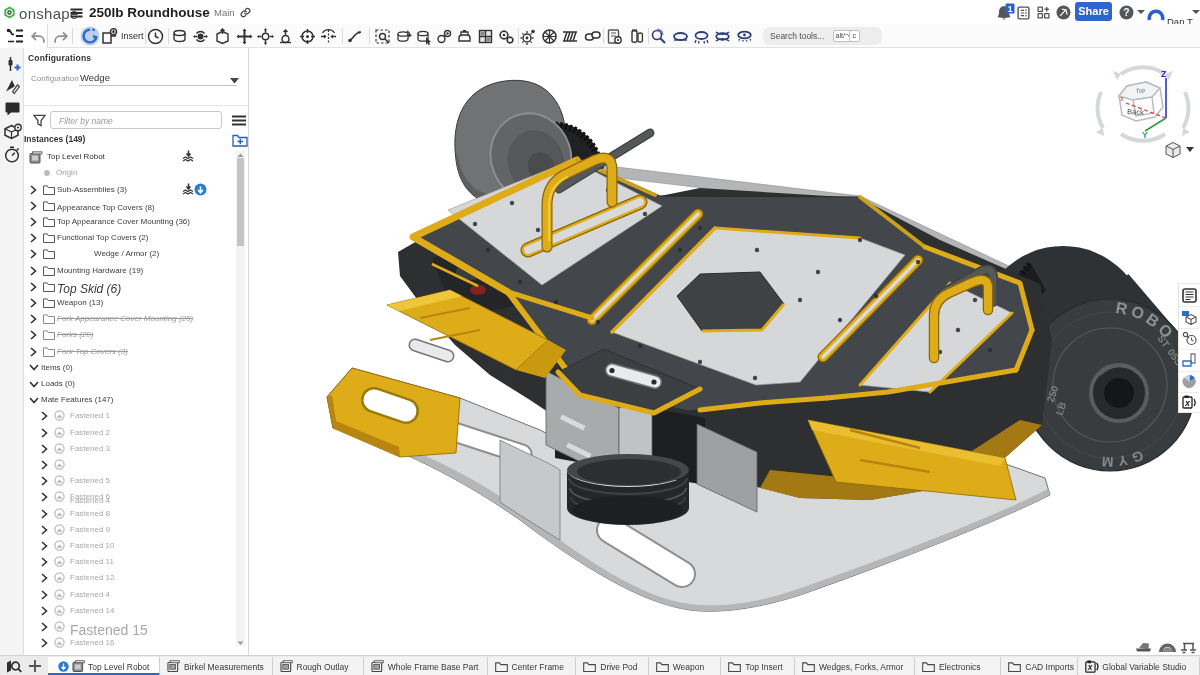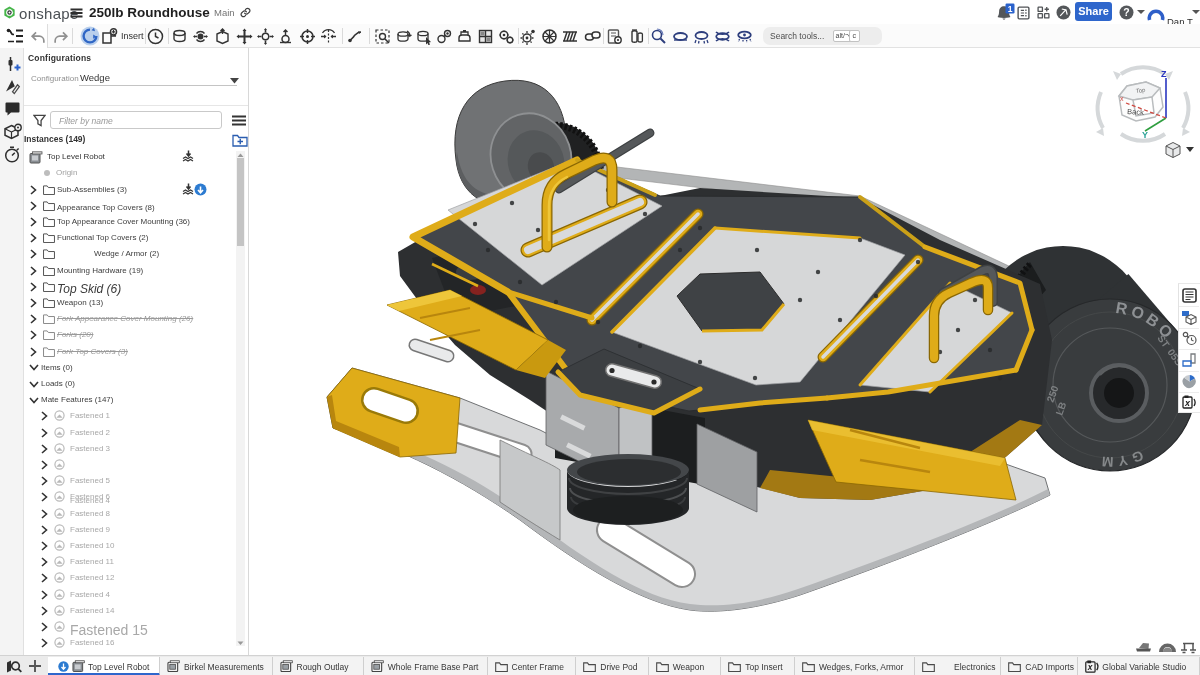--- a/index.html
+++ b/index.html
@@ -598,21 +598,21 @@
 <div class="abs nw" style="left:745.25px;top:6px;font-size:8.5px;color:#363636;">Top Insert</div>
 <div class="abs" style="left:795px;top:1px;width:120.0px;height:19px;background:#f3f3f3;border-right:1px solid #cfcfcf;"></div>
 <svg class="abs" style="left:802px;top:6px" width="13" height="10" viewBox="0 0 14 11">
       <path d="M0.6 1 h4.2 l1.4 1.9 H13.4 v7.5 H0.6z" fill="none" stroke="#4a4a4a" stroke-width="1.2"></path>
     </svg>
 <div class="abs nw" style="left:819px;top:6px;font-size:8.5px;color:#363636;">Wedges, Forks, Armor</div>
 <div class="abs" style="left:915px;top:1px;width:86.2px;height:19px;background:#f3f3f3;border-right:1px solid #cfcfcf;"></div>
 <svg class="abs" style="left:922px;top:6px" width="13" height="10" viewBox="0 0 14 11">
       <path d="M0.6 1 h4.2 l1.4 1.9 H13.4 v7.5 H0.6z" fill="none" stroke="#4a4a4a" stroke-width="1.2"></path>
     </svg>
-<div class="abs nw" style="left:939px;top:6px;font-size:8.5px;color:#363636;margin-left:15px;">Electronics</div>
+<div class="abs nw" style="left:939px;top:6px;font-size:8.5px;color:#363636;">Electronics</div>
 <div class="abs" style="left:1001.25px;top:1px;width:77.0px;height:19px;background:#f3f3f3;border-right:1px solid #cfcfcf;"></div>
 <svg class="abs" style="left:1008.25px;top:6px" width="13" height="10" viewBox="0 0 14 11">
       <path d="M0.6 1 h4.2 l1.4 1.9 H13.4 v7.5 H0.6z" fill="none" stroke="#4a4a4a" stroke-width="1.2"></path>
     </svg>
 <div class="abs nw" style="left:1025.25px;top:6px;font-size:8.5px;color:#363636;">CAD Imports</div>
 <div class="abs" style="left:1078.3px;top:1px;width:121.7px;height:19px;background:#f3f3f3;border-right:1px solid #cfcfcf;"></div>
 <svg class="abs" style="left:1085.3px;top:4px" width="14" height="13" viewBox="0 0 15 14">
       <rect x="0.8" y="2" width="10" height="11" rx="1" fill="none" stroke="#222" stroke-width="1.3"></rect>
       <rect x="2.5" y="0.5" width="4" height="3" fill="#222"></rect>
       <text x="5.5" y="11" font-size="9" font-style="italic" fill="#222" text-anchor="middle" font-weight="bold">x</text>

